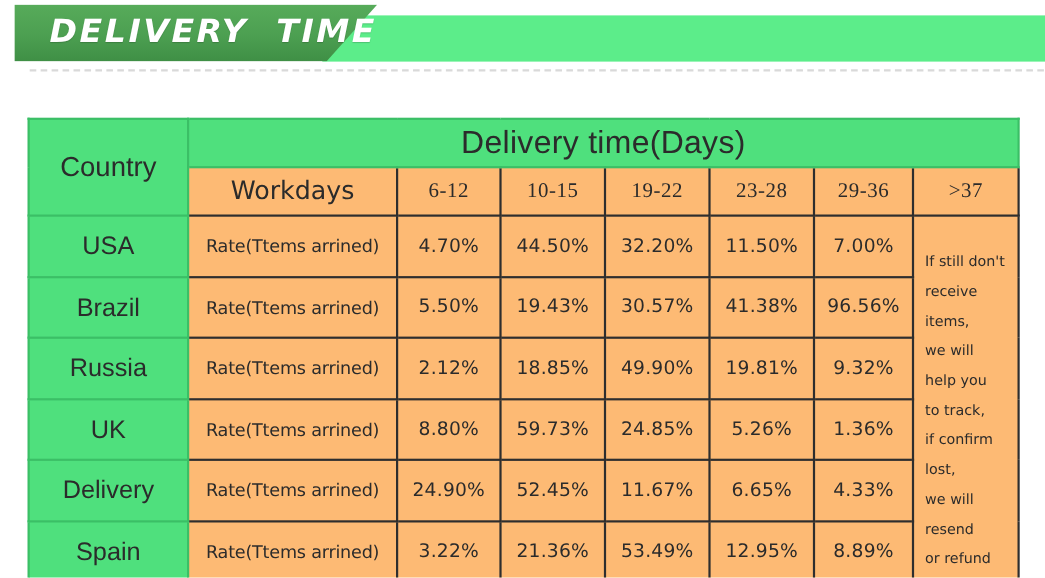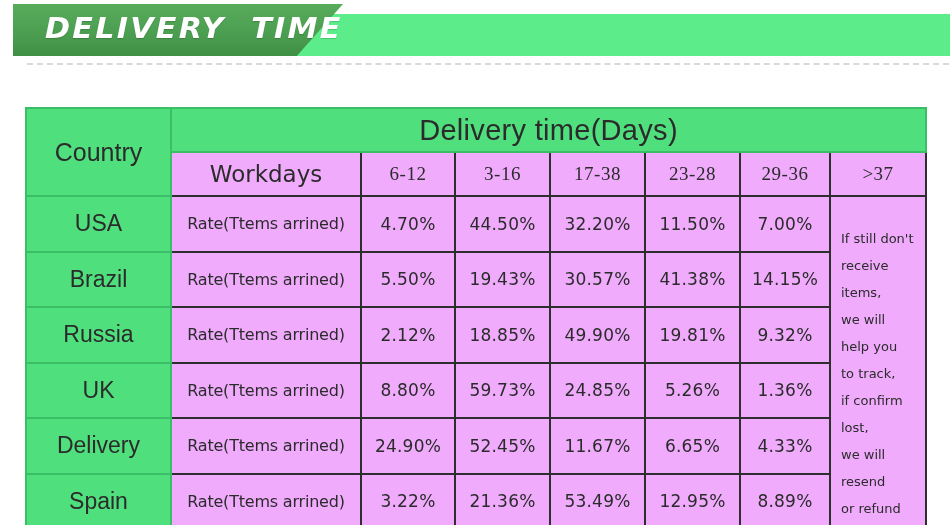--- a/index.html
+++ b/index.html
@@ -79,21 +79,21 @@
     background: #fdfdfd;
   }
   table.delivery td,
   table.delivery th {
     border: 2px solid #2e2e2e;
     padding: 0;
     text-align: center;
     vertical-align: middle;
     font-weight: normal;
     color: #2b2b2b;
-    background: #f0abfc;
+    background: #fdba74;
   }
 
   
   .g {
     background: #4fe07d !important;
     border-color: #3bbf66 !important;
     color: #ffffff;
   }
   .g-span-title {
     font-size: 29px;
@@ -173,22 +173,22 @@
     <tbody>
 
       <tr class="row-head-top">
         <td class="g country-head" rowspan="2">Country</td>
         <td class="g g-span-title" colspan="7">Delivery time(Days)</td>
       </tr>
 
       <tr class="row-head-bot">
         <td class="hd-workdays">Workdays</td>
         <td class="hd-range">6-12</td>
-        <td class="hd-range">3-16</td>
-        <td class="hd-range">17-38</td>
+        <td class="hd-range">10-15</td>
+        <td class="hd-range">19-22</td>
         <td class="hd-range">23-28</td>
         <td class="hd-range">29-36</td>
         <td class="hd-range">&gt;37</td>
       </tr>
 
       <tr class="row-data">
         <td class="g country-cell">USA</td>
         <td class="rate-cell">Rate(Ttems arrined)</td>
         <td class="val-cell">4.70%</td>
         <td class="val-cell">44.50%</td>
@@ -206,21 +206,21 @@
         </td>
       </tr>
 
       <tr class="row-data">
         <td class="g country-cell">Brazil</td>
         <td class="rate-cell">Rate(Ttems arrined)</td>
         <td class="val-cell">5.50%</td>
         <td class="val-cell">19.43%</td>
         <td class="val-cell">30.57%</td>
         <td class="val-cell">41.38%</td>
-        <td class="val-cell">14.15%</td>
+        <td class="val-cell">96.56%</td>
       </tr>
 
       <tr class="row-data">
         <td class="g country-cell">Russia</td>
         <td class="rate-cell">Rate(Ttems arrined)</td>
         <td class="val-cell">2.12%</td>
         <td class="val-cell">18.85%</td>
         <td class="val-cell">49.90%</td>
         <td class="val-cell">19.81%</td>
         <td class="val-cell">9.32%</td>

